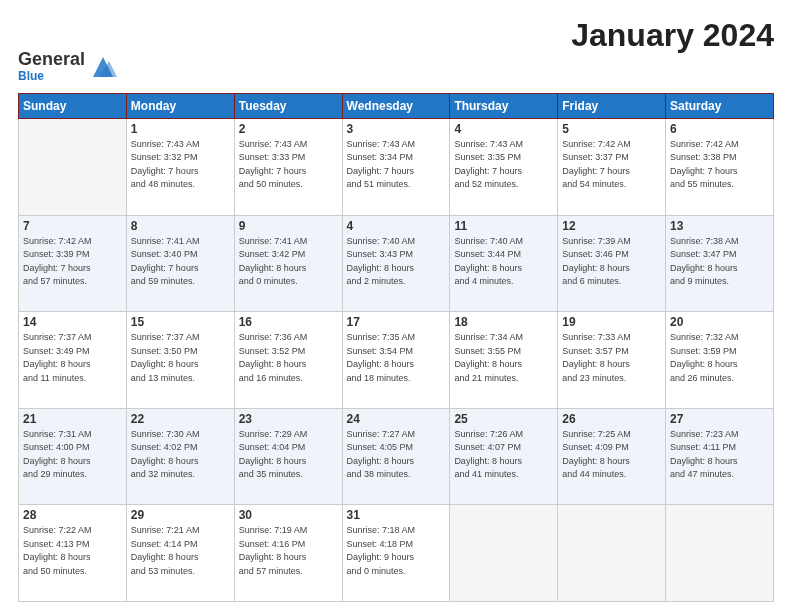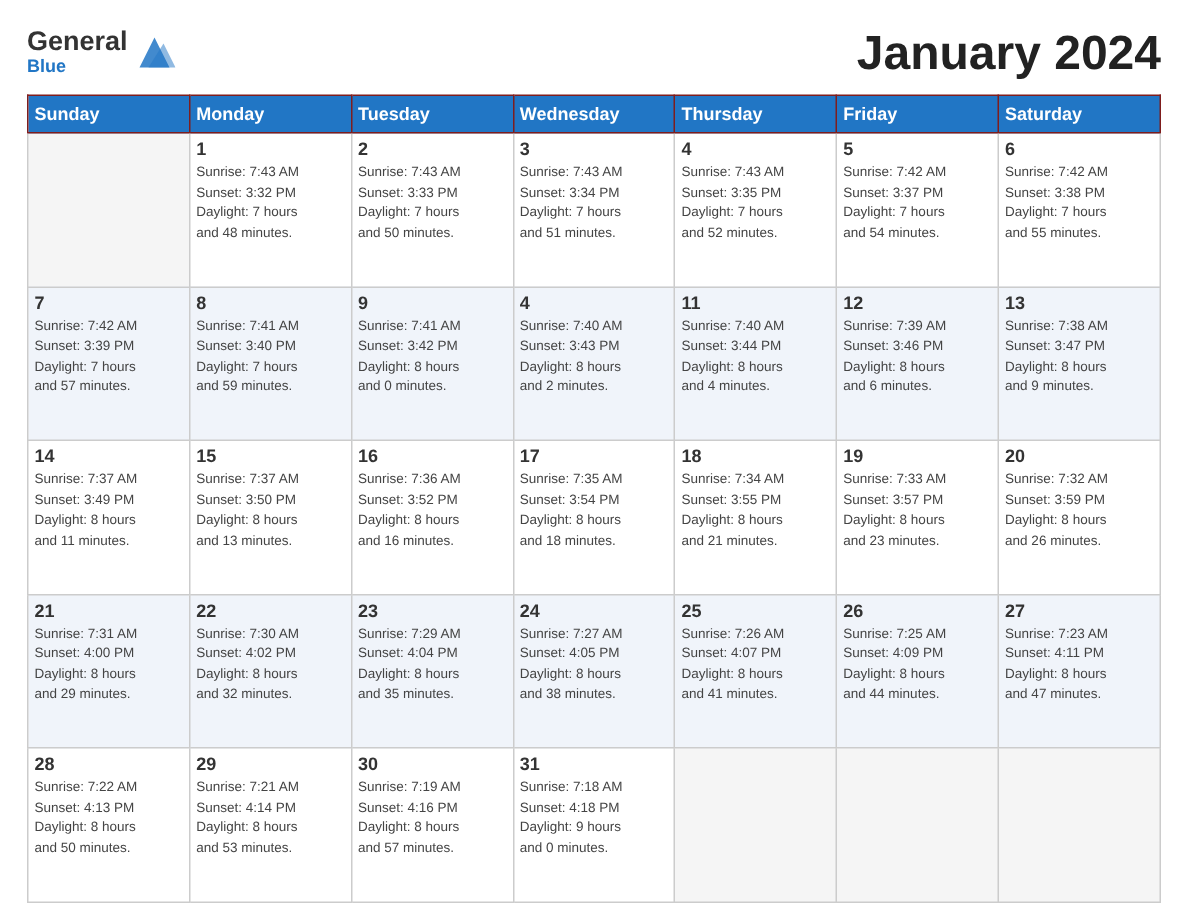--- a/index.html
+++ b/index.html
@@ -19,20 +19,21 @@
     }
     .header {
       display: flex;
       justify-content: space-between;
       align-items: flex-start;
       margin-bottom: 10px;
     }
     .logo {
       display: flex;
       align-items: center;
+      margin-top: 32px;
     }
     .logo-text {
       display: flex;
       flex-direction: column;
       line-height: 1.1;
     }
     .logo-general {
       font-size: 18px;
       font-weight: bold;
       color: #333;

